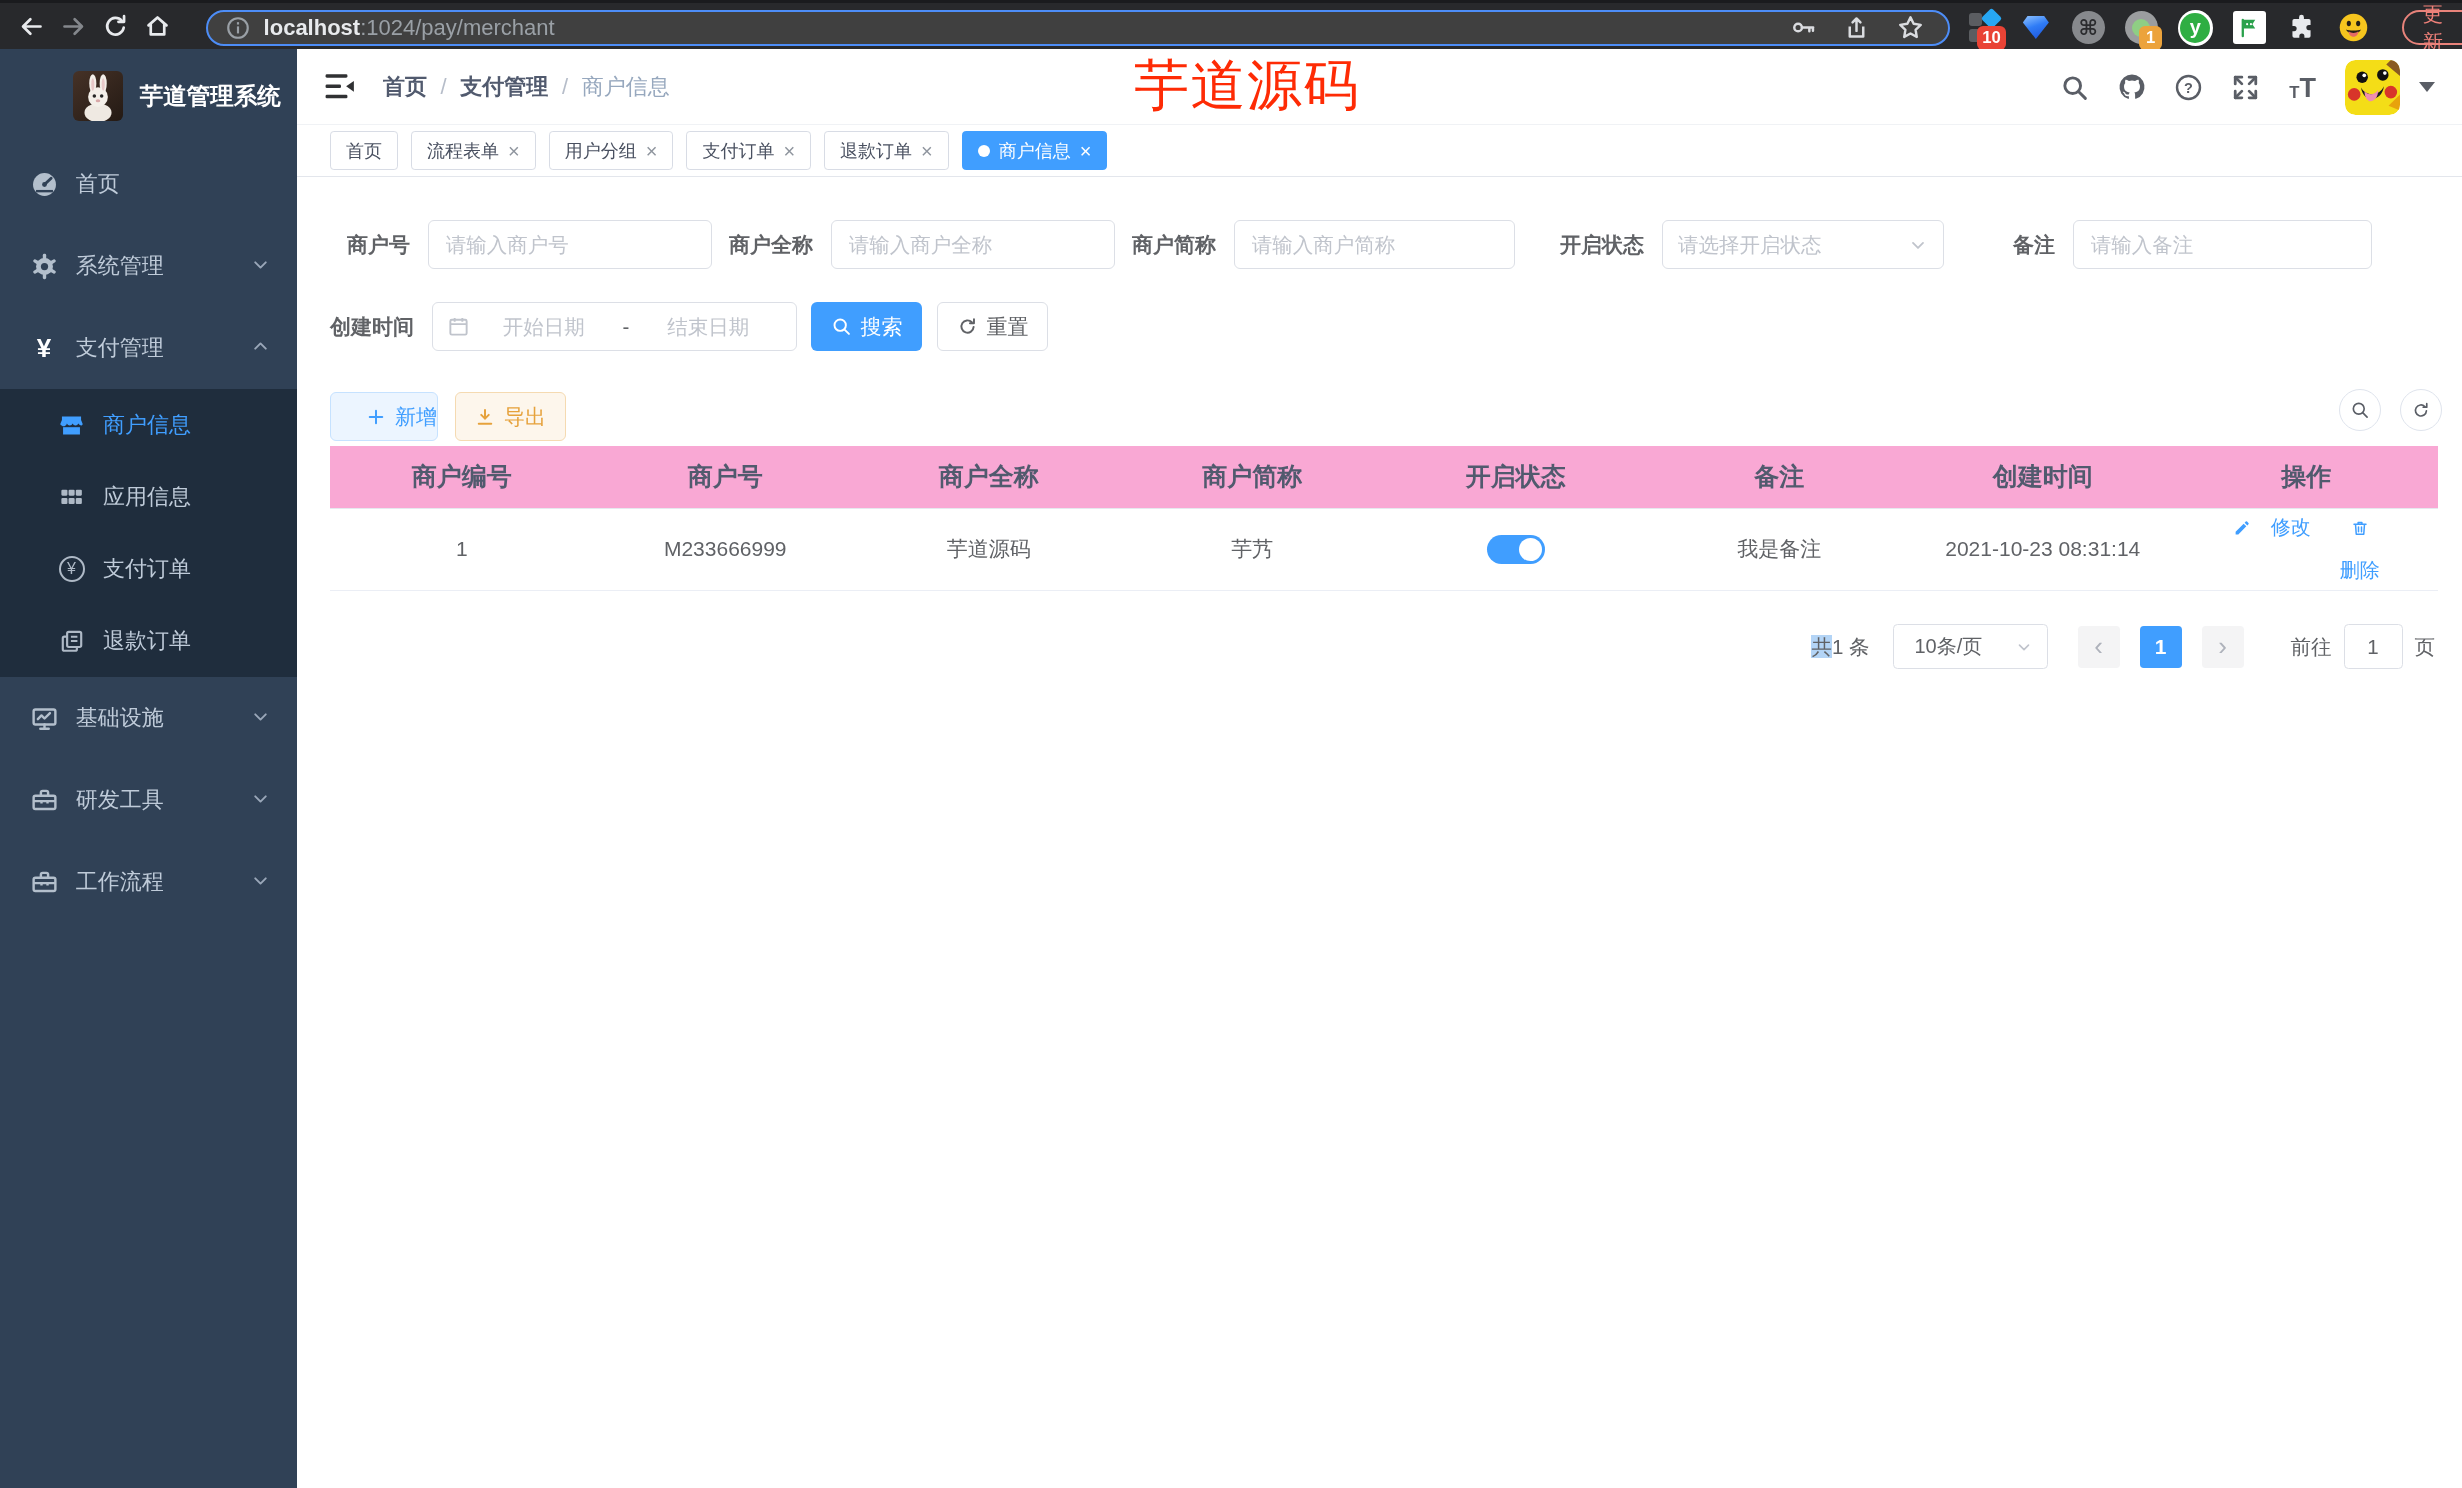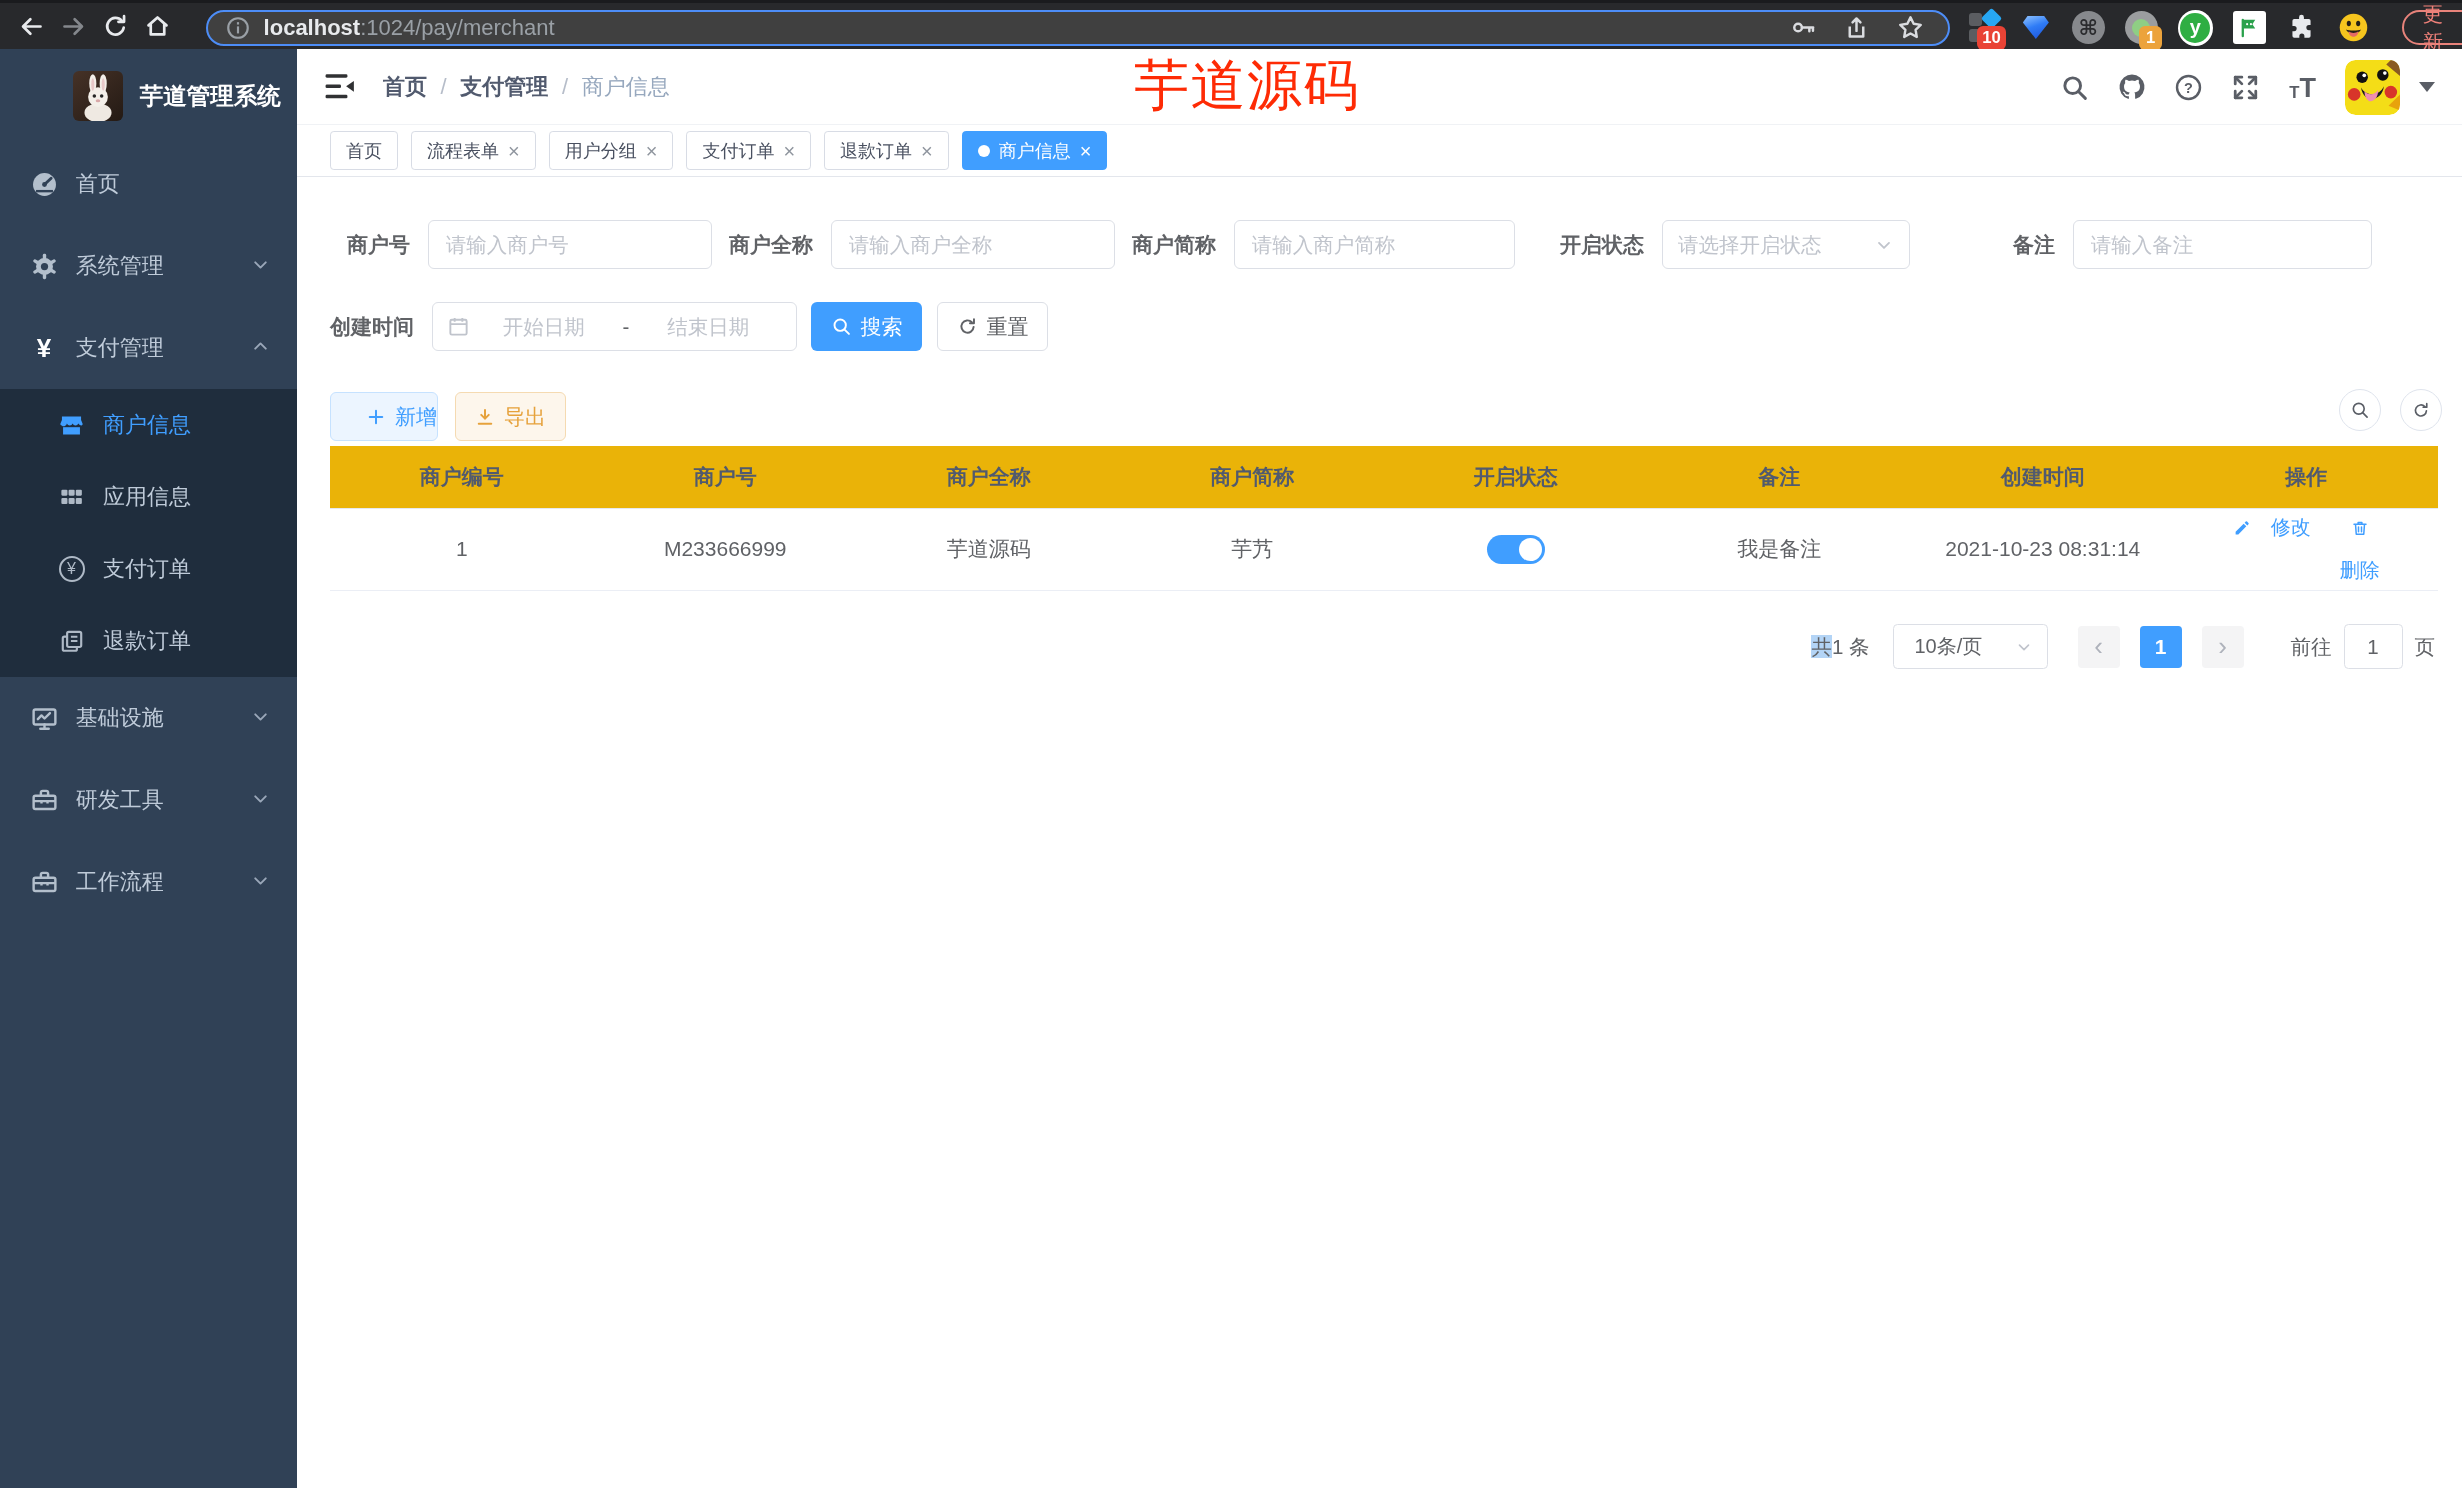--- a/index.html
+++ b/index.html
@@ -106,21 +106,21 @@
     font-size:21px; cursor:pointer; gap:9px; border:1.5px solid transparent; }
   .btn-primary { background:#409eff; color:#fff; }
   .btn-plain { background:#fff; border-color:#dcdfe6; color:#606266; }
   .btn-blue-plain { background:#ecf5ff; border-color:#c6e2ff; color:#409eff;justify-content:flex-end; }
   .btn-warn-plain { background:#fdf6ec; border-color:#f5dab1; color:#e6a23c; }
   .circle-btn { position:absolute; width:42px; height:42px; border-radius:50%; border:1.5px solid #dfe4ed;
     background:#fff; display:flex; align-items:center; justify-content:center; cursor:pointer; }
 
   
   .mtable { position:absolute; left:33px; top:268px; width:2108px; border-collapse:collapse; table-layout:fixed; }
-  .mtable th { height:62px; background:#eab308; border-bottom:1.5px solid #e6e9ef; font-size:21px; color:#515a6e;
+  .mtable th { height:62px; background:#f9a8d4; border-bottom:1.5px solid #e6e9ef; font-size:25px; color:#515a6e;
     font-weight:700; text-align:center; }
   .mtable td { height:82px; border-bottom:1.5px solid #ebeef5; font-size:21px; color:#606266; text-align:center; }
   .toggle { display:inline-block; width:58px; height:29px; border-radius:14.4px; background:#409eff; position:relative; cursor:pointer; vertical-align:middle; }
   .toggle .knob { position:absolute; right:3px; top:3px; width:23px; height:23px; border-radius:50%; background:#fff; }
   .op-link { color:#409eff; font-size:20px; display:inline-flex; align-items:center; gap:20px; cursor:pointer; }
   .op-link + .op-link { margin-left:23px;flex-direction:column; }
 
   
   .pagination { position:absolute; top:446px; right:27px; height:45px; display:flex; align-items:center; }
   .pg-total { font-size:20.5px; color:#606266; margin-right:23px; white-space:nowrap; }
@@ -503,21 +503,21 @@
       <div class="fgroup" style="left:432px; top:42px;">
         <span class="flabel">商户全称</span>
         <input class="finput" style="width: 284px;" placeholder="请输入商户全称">
       </div>
       <div class="fgroup" style="left:835px; top:42px;">
         <span class="flabel">商户简称</span>
         <input class="finput" style="width: 281px;" placeholder="请输入商户简称">
       </div>
       <div class="fgroup" style="left:1263px; top:42px;">
         <span class="flabel">开启状态</span>
-        <div class="fselect" style="width:248px;">
+        <div class="fselect" style="width:282px;">
           <span class="ph">请选择开启状态</span>
           <svg width="20" height="20" viewBox="0 0 24 24">
               <path d="M6 9.5l6 6 6-6" fill="none" stroke="#c0c4cc" stroke-width="2.2" stroke-linecap="round" stroke-linejoin="round"></path>
             </svg>
         </div>
       </div>
       <div class="fgroup" style="left:1716px; top:42px;">
         <span class="flabel">备注</span>
         <input class="finput" style="width: 299px;" placeholder="请输入备注">
       </div>

